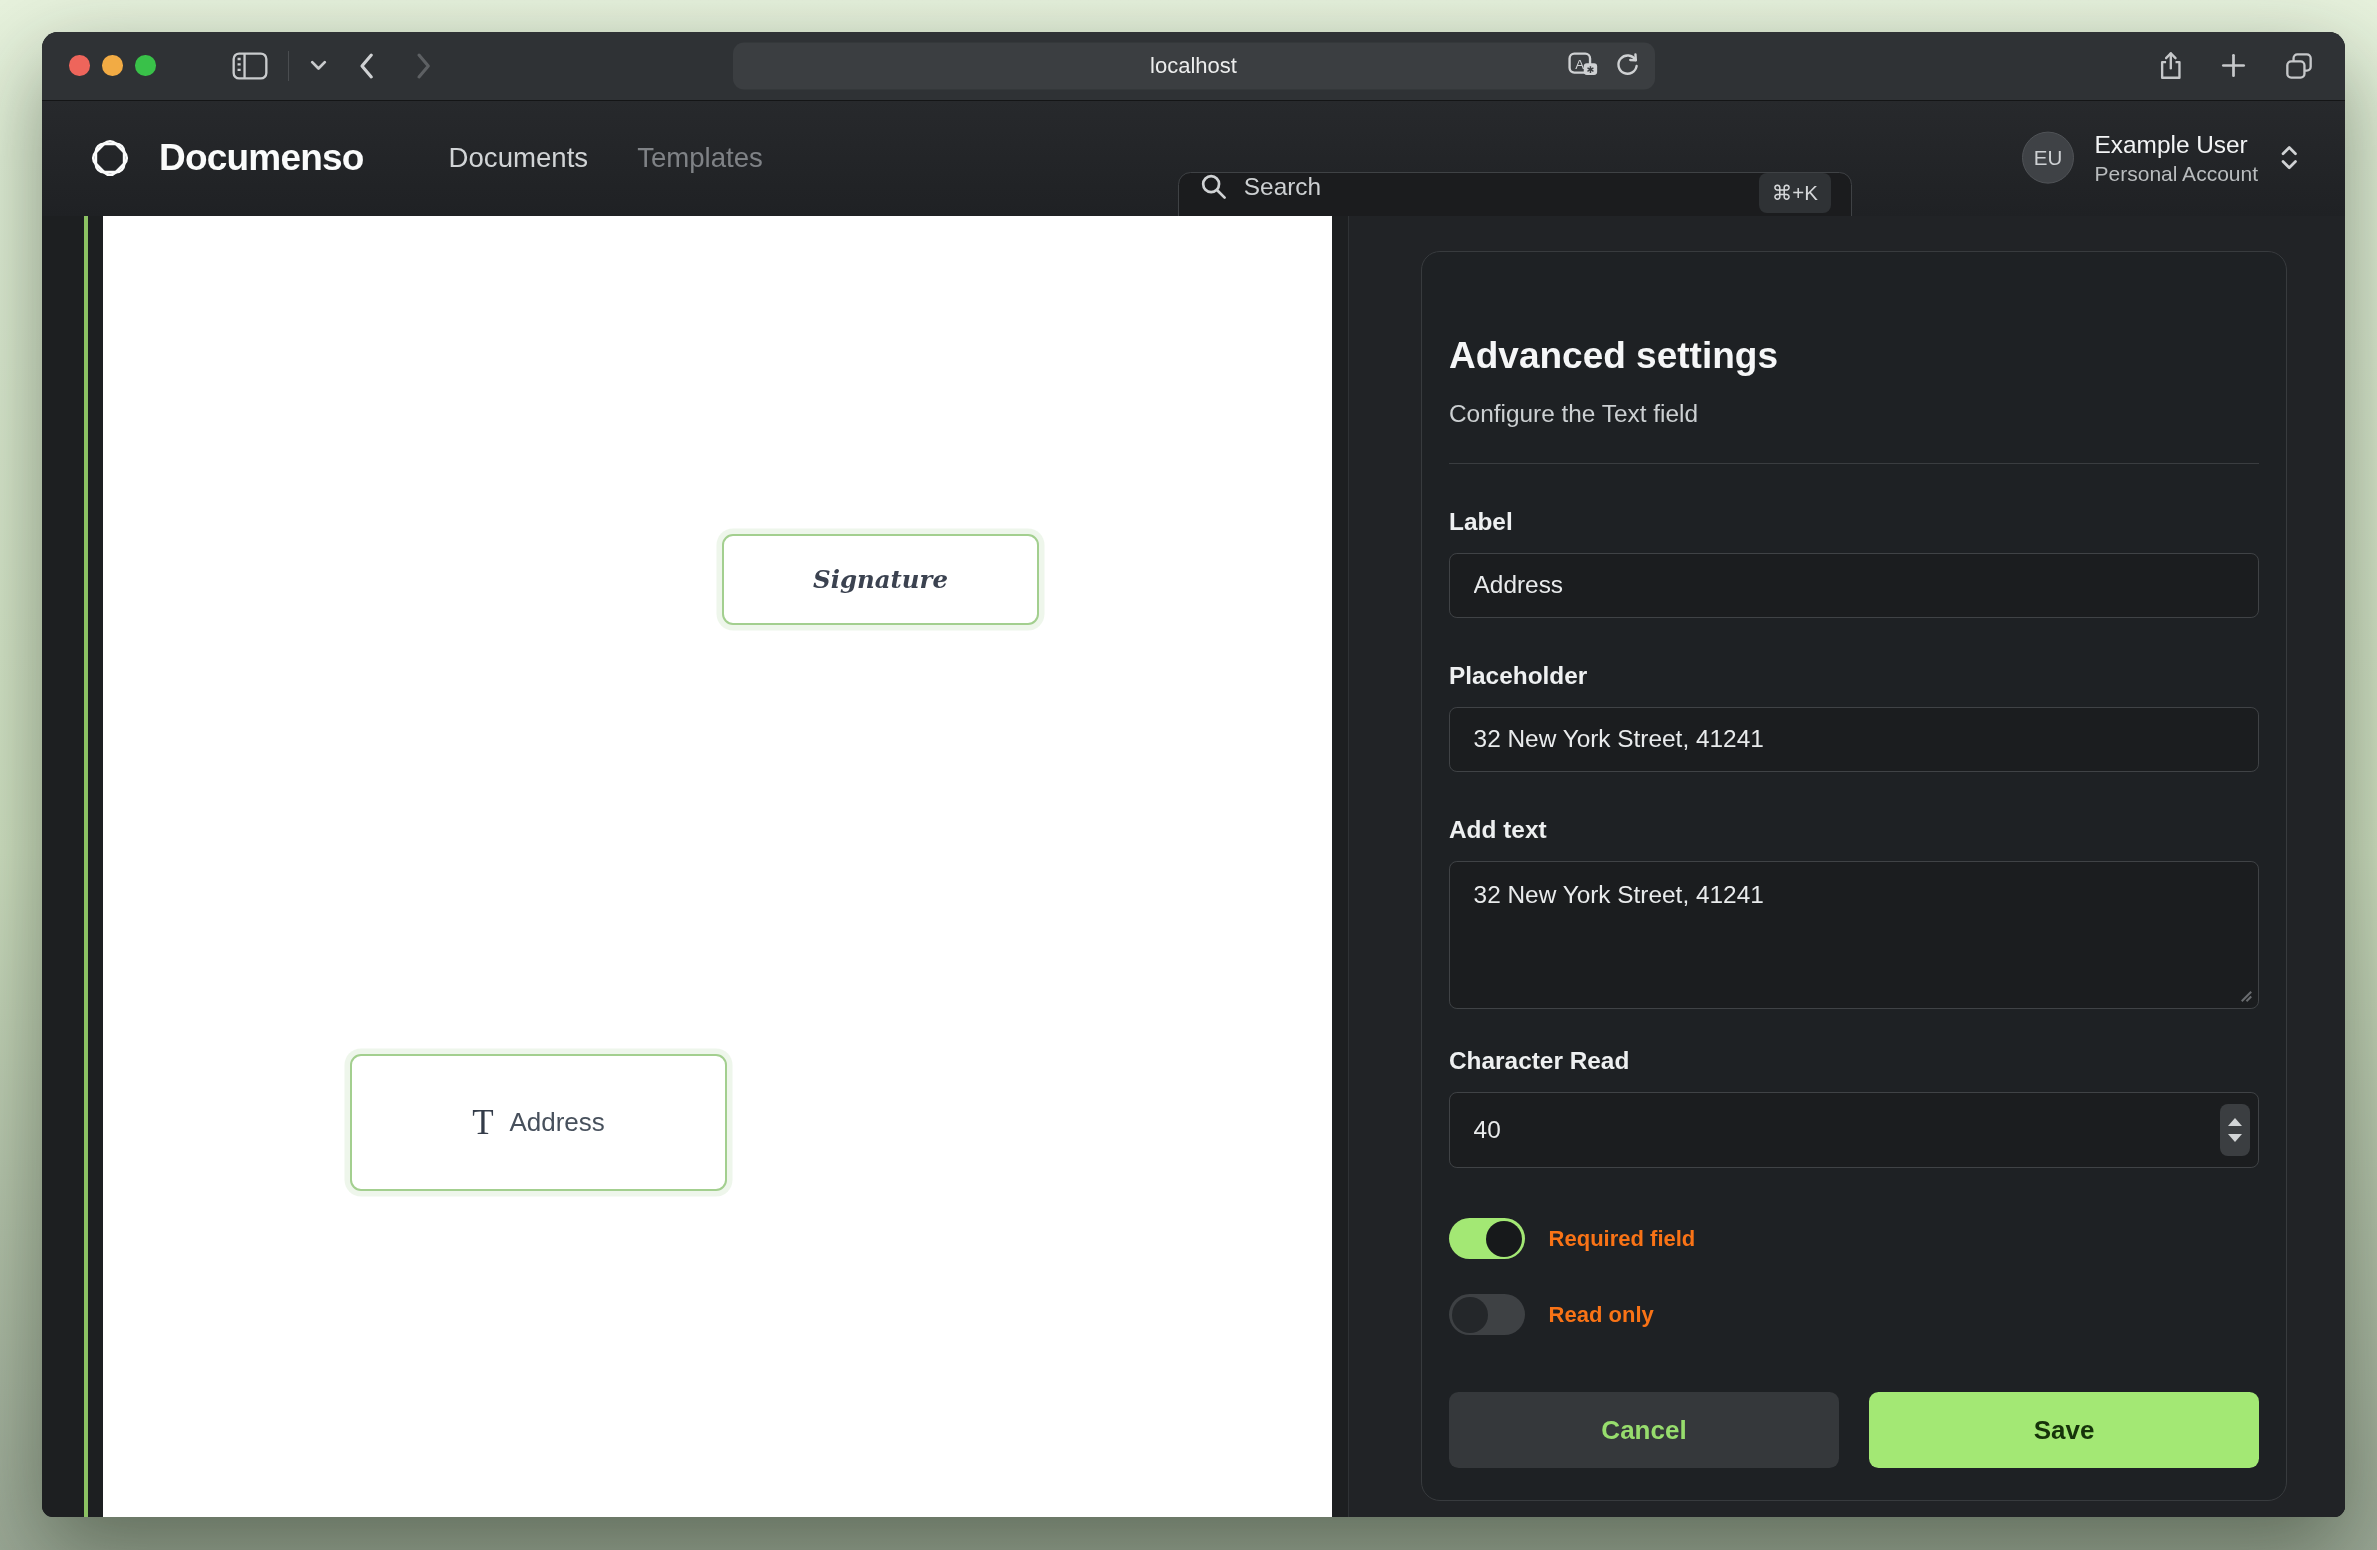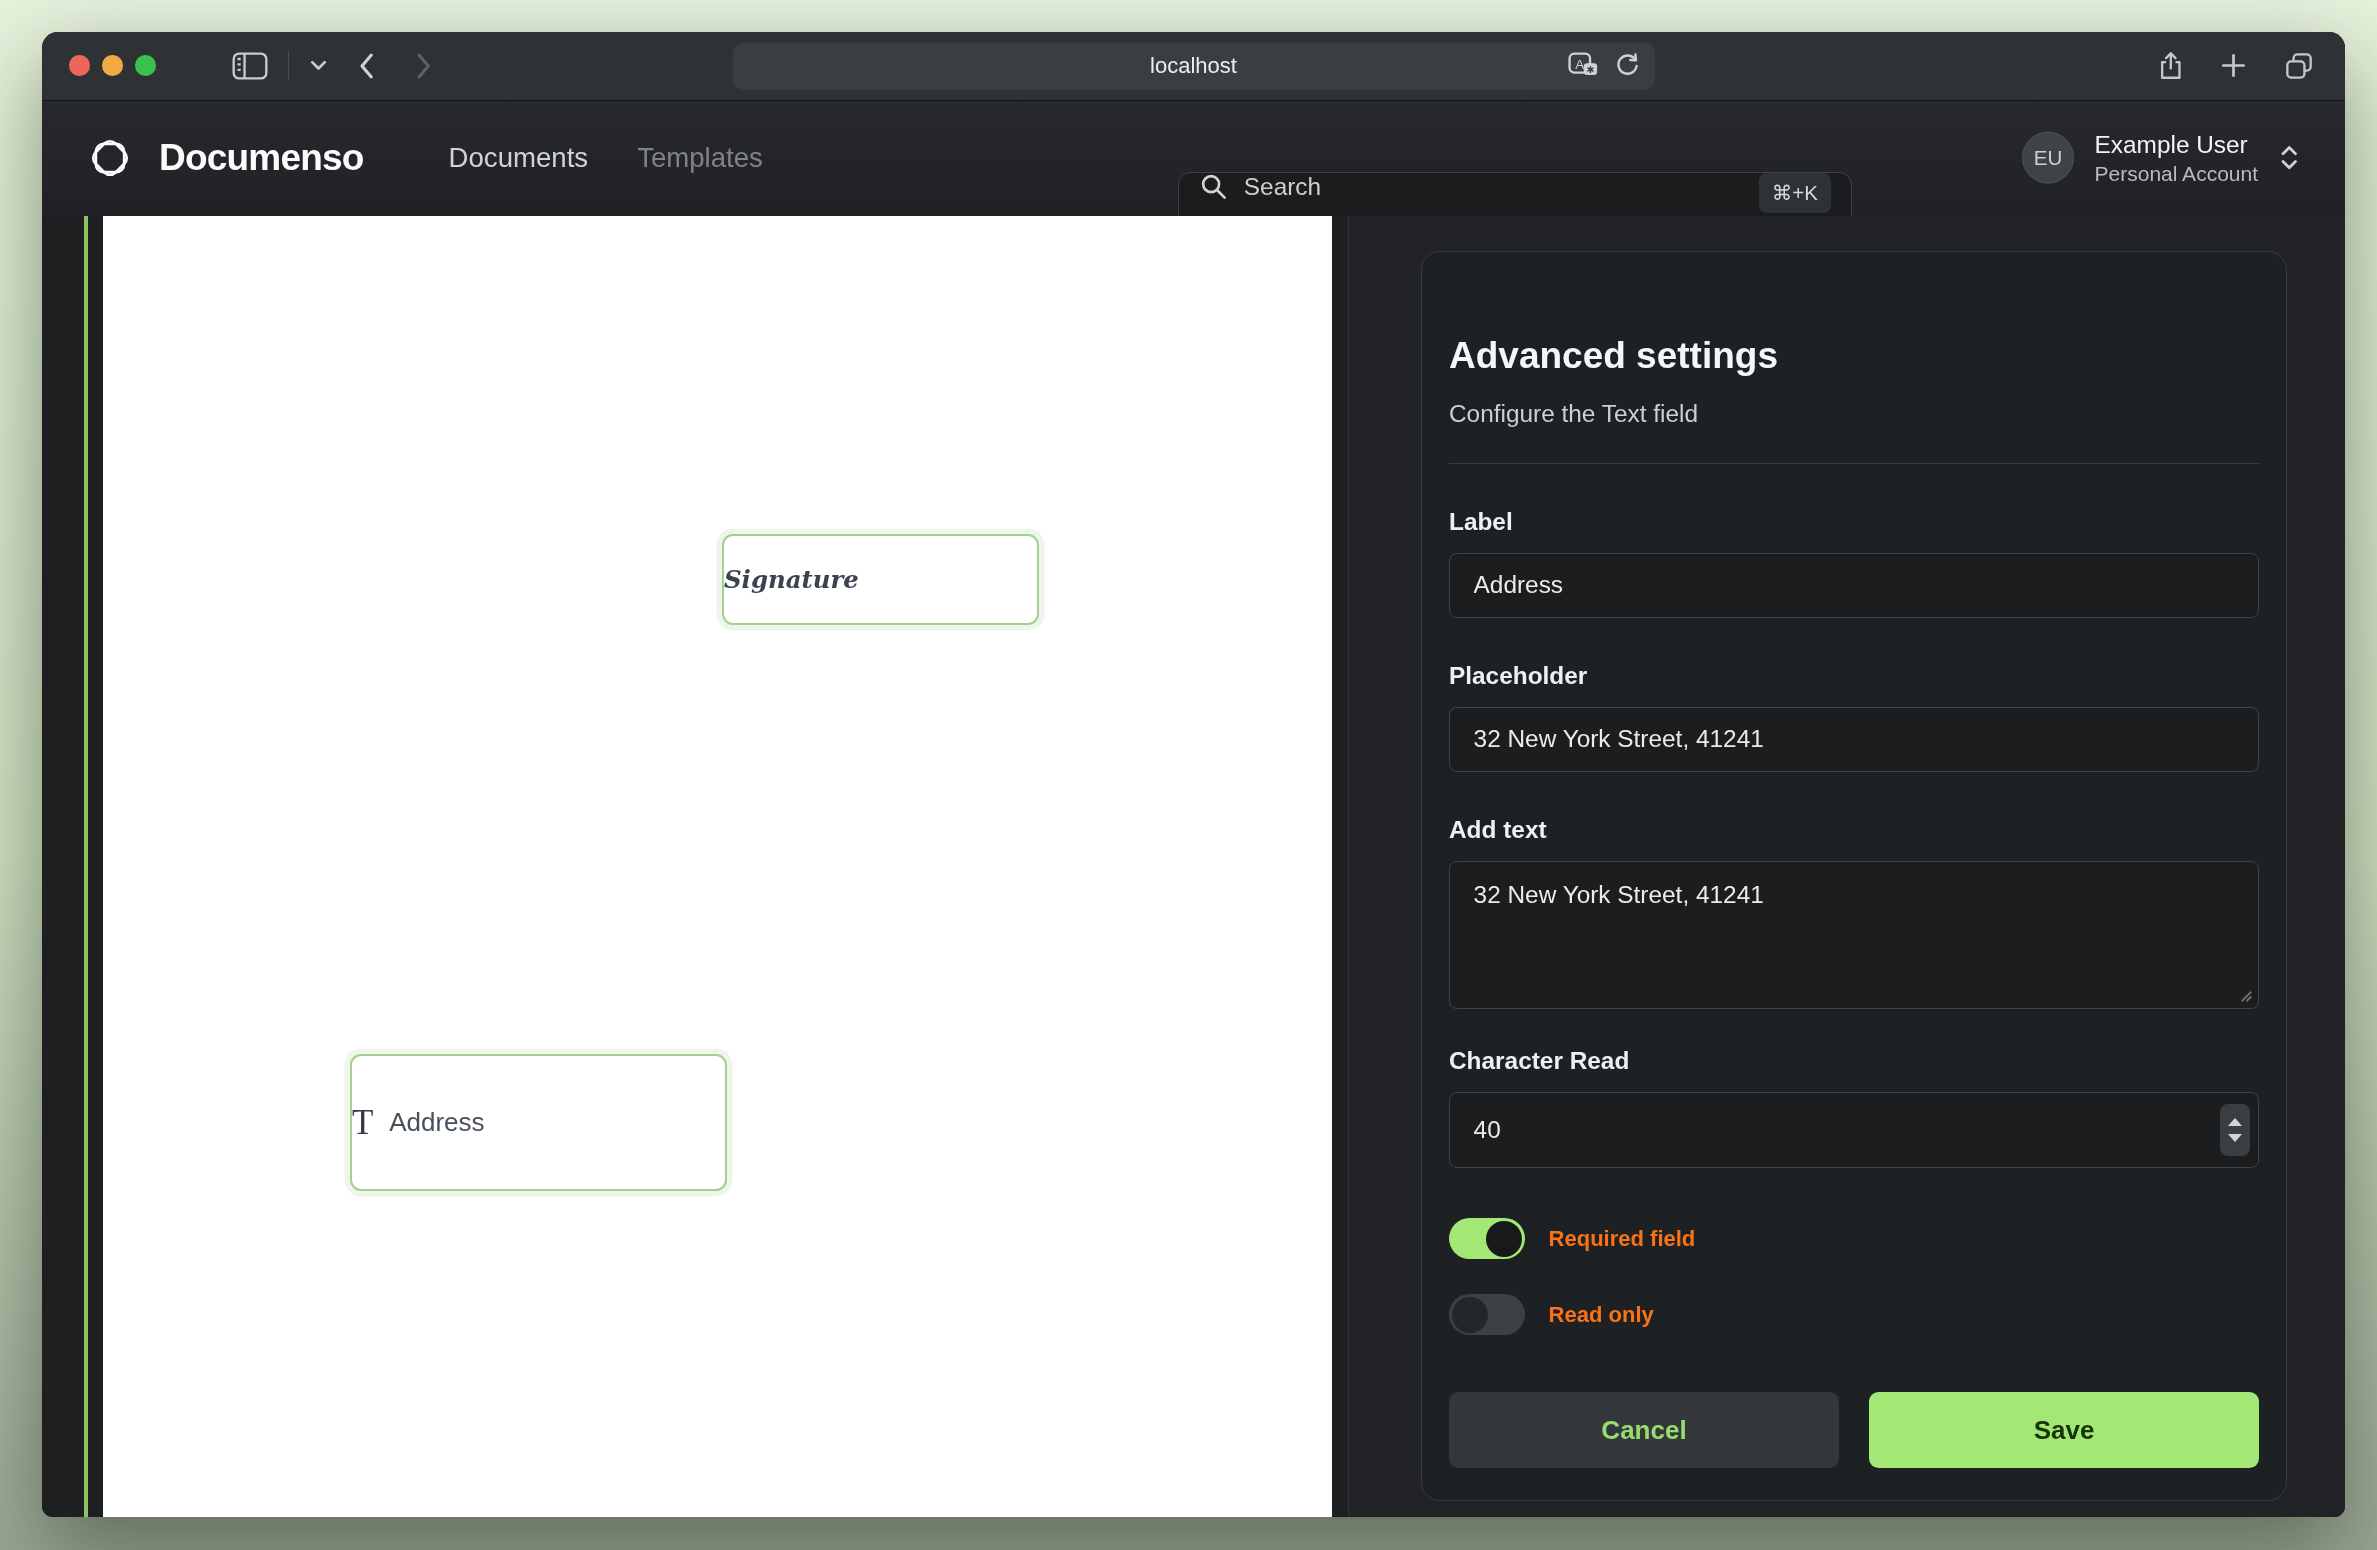--- a/index.html
+++ b/index.html
@@ -69,21 +69,21 @@
     display:flex; align-items:center; justify-content:center; }
   .user-name { color:#f3f4f5; font-size:24.4px; font-weight:500; line-height:1.25; }
   .user-sub  { color:#b9bcbe; font-size:21px; line-height:1.25;text-align:center; }
   
   .main { flex:1; position:relative; background:#1d1f21; }
   .doc-rail { position:absolute; left:42px; top:0; bottom:0; width:3.9px; background:#8cc263; }
   .page { position:absolute; left:61px; top:0; bottom:0; width:1229px; background:#ffffff; }
   .doc-field {
     position:absolute; background:#fff; border:2.4px solid #a3cf8f; border-radius:11px;
     box-shadow:0 0 0 5.5px rgba(163,207,143,.18);
-    display:flex; align-items:center; cursor:pointer;
+    display:flex; align-items:center; justify-content:center; cursor:pointer;
   }
   .sig-text { font-family:"DejaVu Serif",serif; font-style:italic; font-weight:600;
     font-size:24.4px; color:#3b4250; }
   .tf-inner { display:flex; align-items:center; gap:15.8px; }
   .tf-T { font-family:"Liberation Serif",serif; font-size:35px; color:#343c49; line-height:1; }
   .tf-label { font-size:26px; color:#47505c; }
   
   .sidebar { position:absolute; left:1306px; right:0; top:0; bottom:0;
     background:#212326; border-left:0.8px solid #2f3235; }
   .panel {

